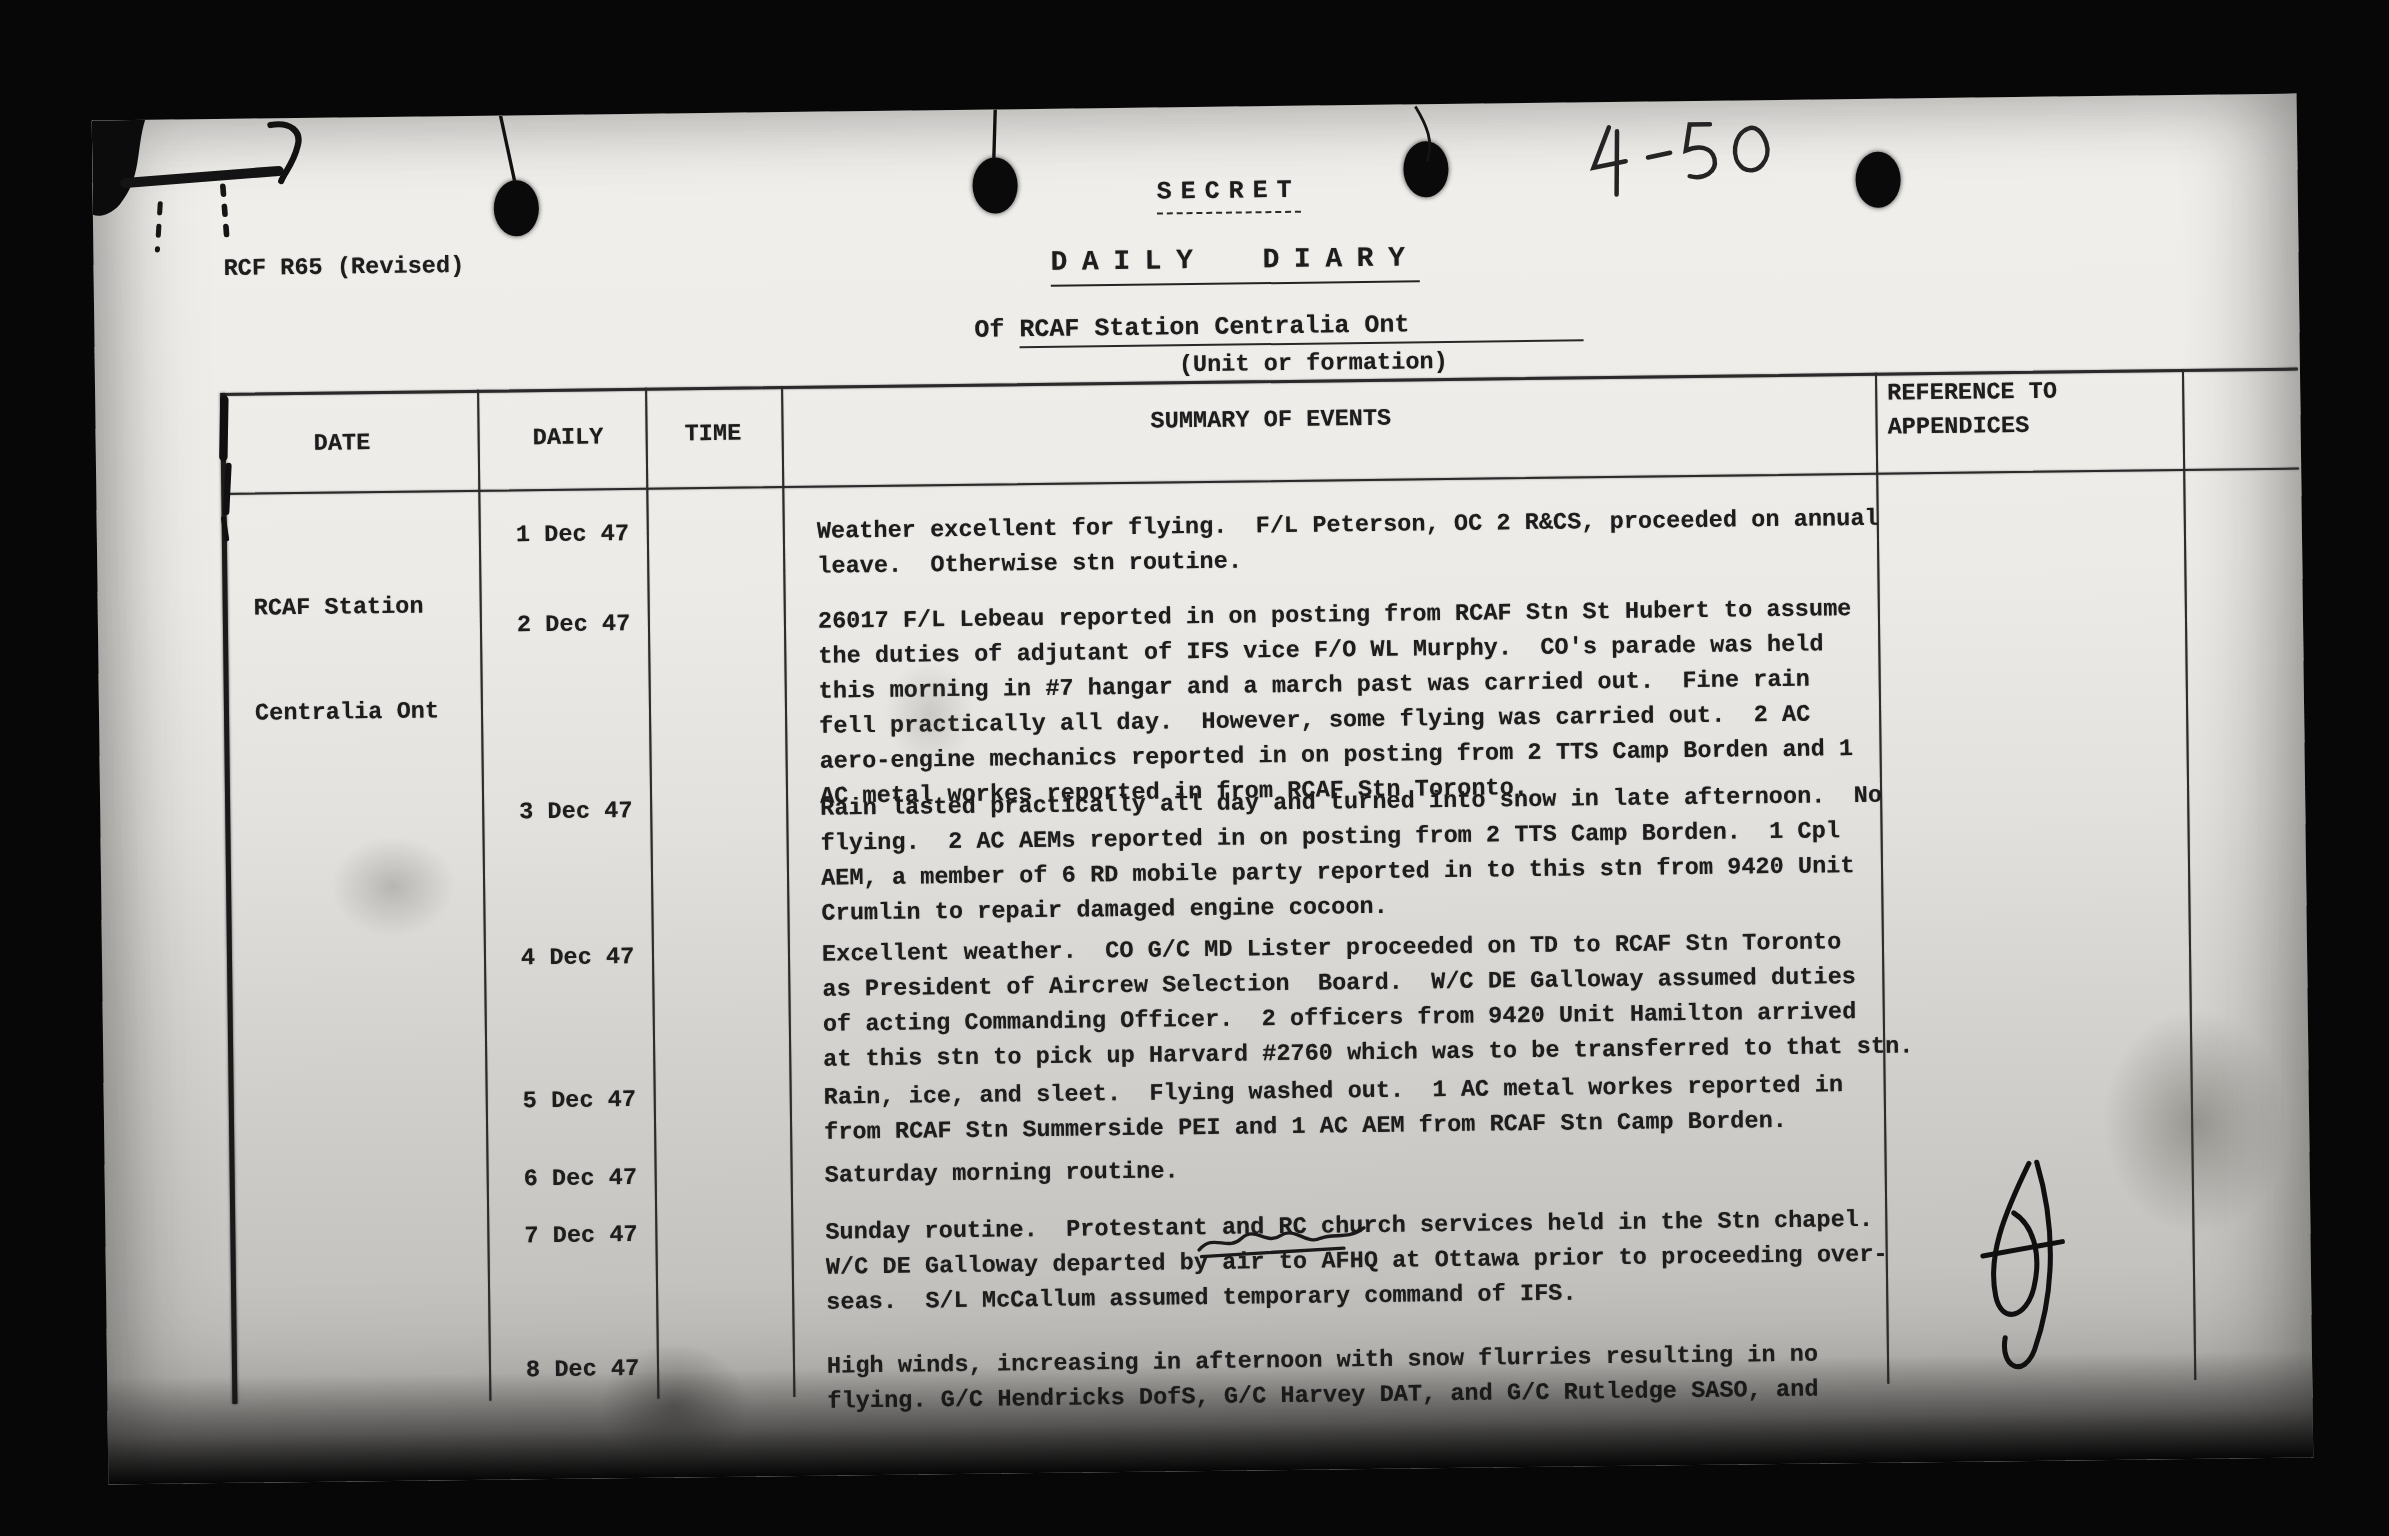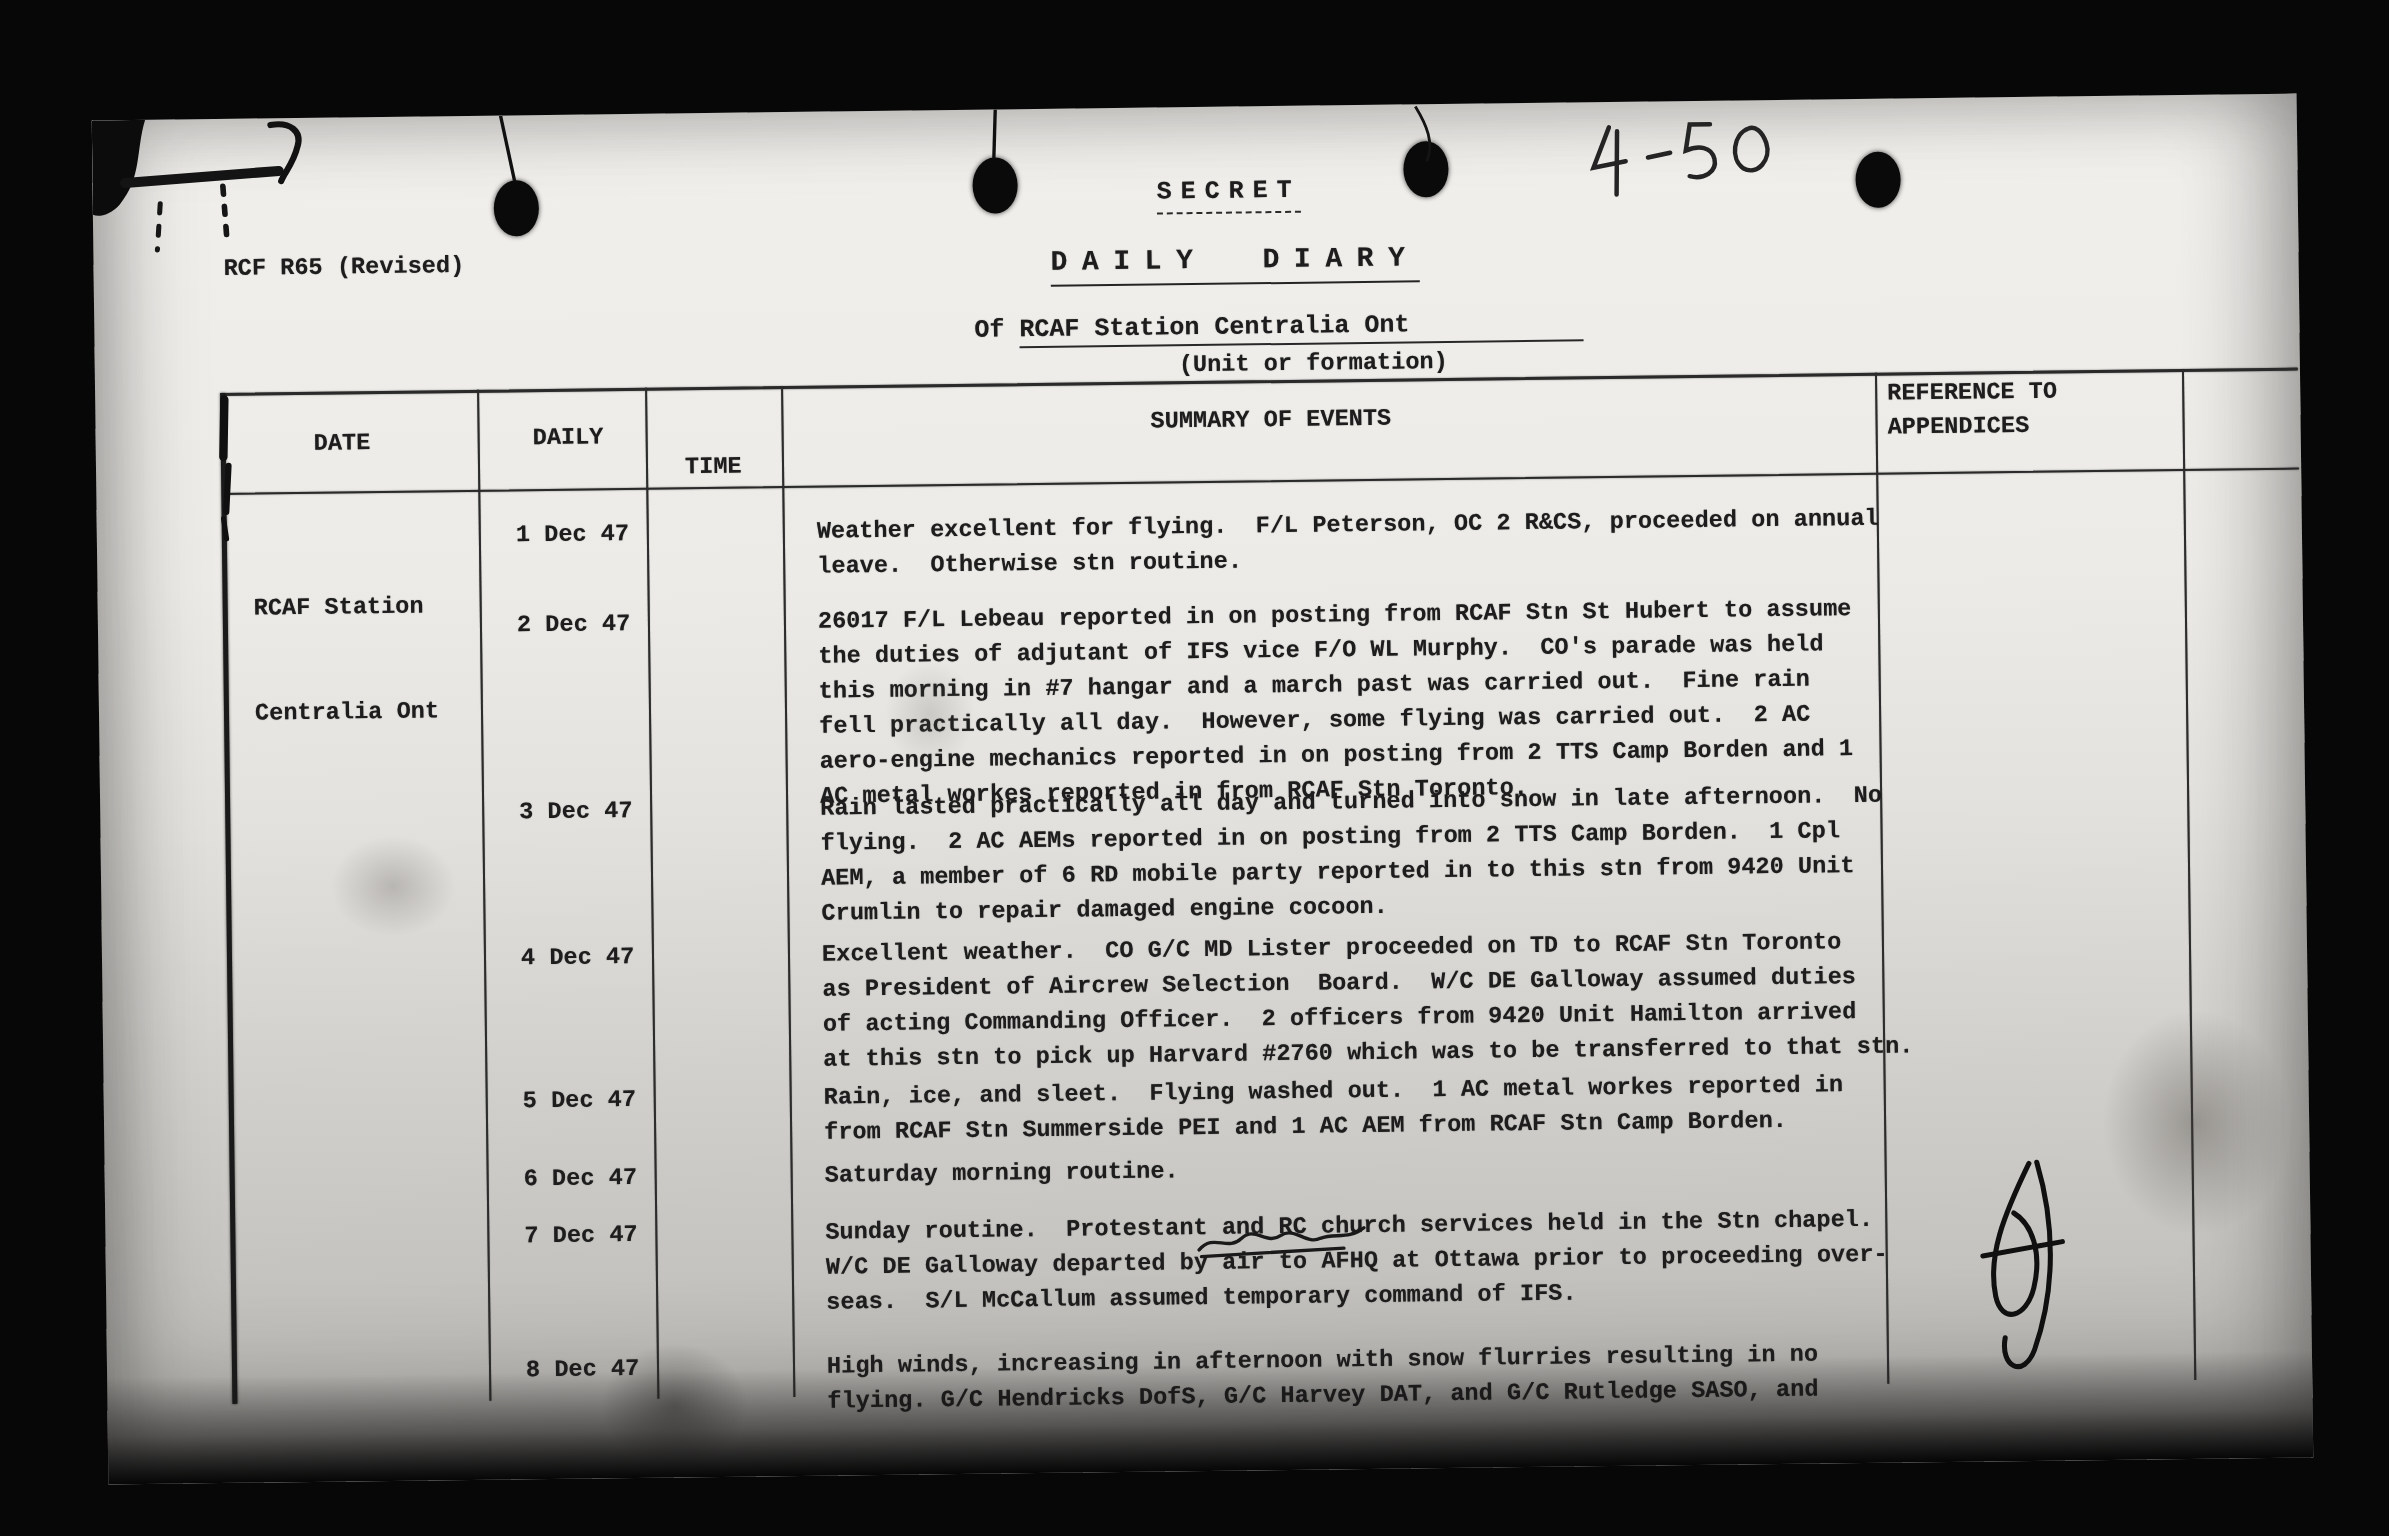--- a/index.html
+++ b/index.html
@@ -55,21 +55,21 @@
   <div class="hline" style="left:126px;top:374px;width:2077px;height:2.2px;"></div>
   <div class="vline thick" style="left:125px;top:274px;height:1011px;"></div>
   <div class="vline" style="left:382px;top:274px;height:1011px;"></div>
   <div class="vline" style="left:550px;top:274px;height:1011px;"></div>
   <div class="vline" style="left:686px;top:274px;height:1011px;"></div>
   <div class="vline" style="left:1780px;top:274px;height:1011px;"></div>
   <div class="vline" style="left:2087px;top:274px;height:1011px;"></div>
 
   <div class="typed" style="left:218px;top:308px;">DATE</div>
   <div class="typed" style="left:437px;top:305px;">DAILY</div>
-  <div class="typed" style="left:589px;top:303px;margin-top:33px;">TIME</div>
+  <div class="typed" style="left:589px;top:303px;">TIME</div>
   <div class="typed" style="left:1055px;top:296px;">SUMMARY OF EVENTS</div>
   <div class="typed" style="left:1792px;top:278px;line-height:34px;">REFERENCE TO</div>
   <div class="typed" style="left:1792px;top:312px;line-height:34px;">APPENDICES</div>
 
   <div class="typed" style="left:156px;top:402px;">
     <div class="tline">RCAF Station</div>
     <div class="tline">Centralia Ont</div>
   </div>
 
   <div>

